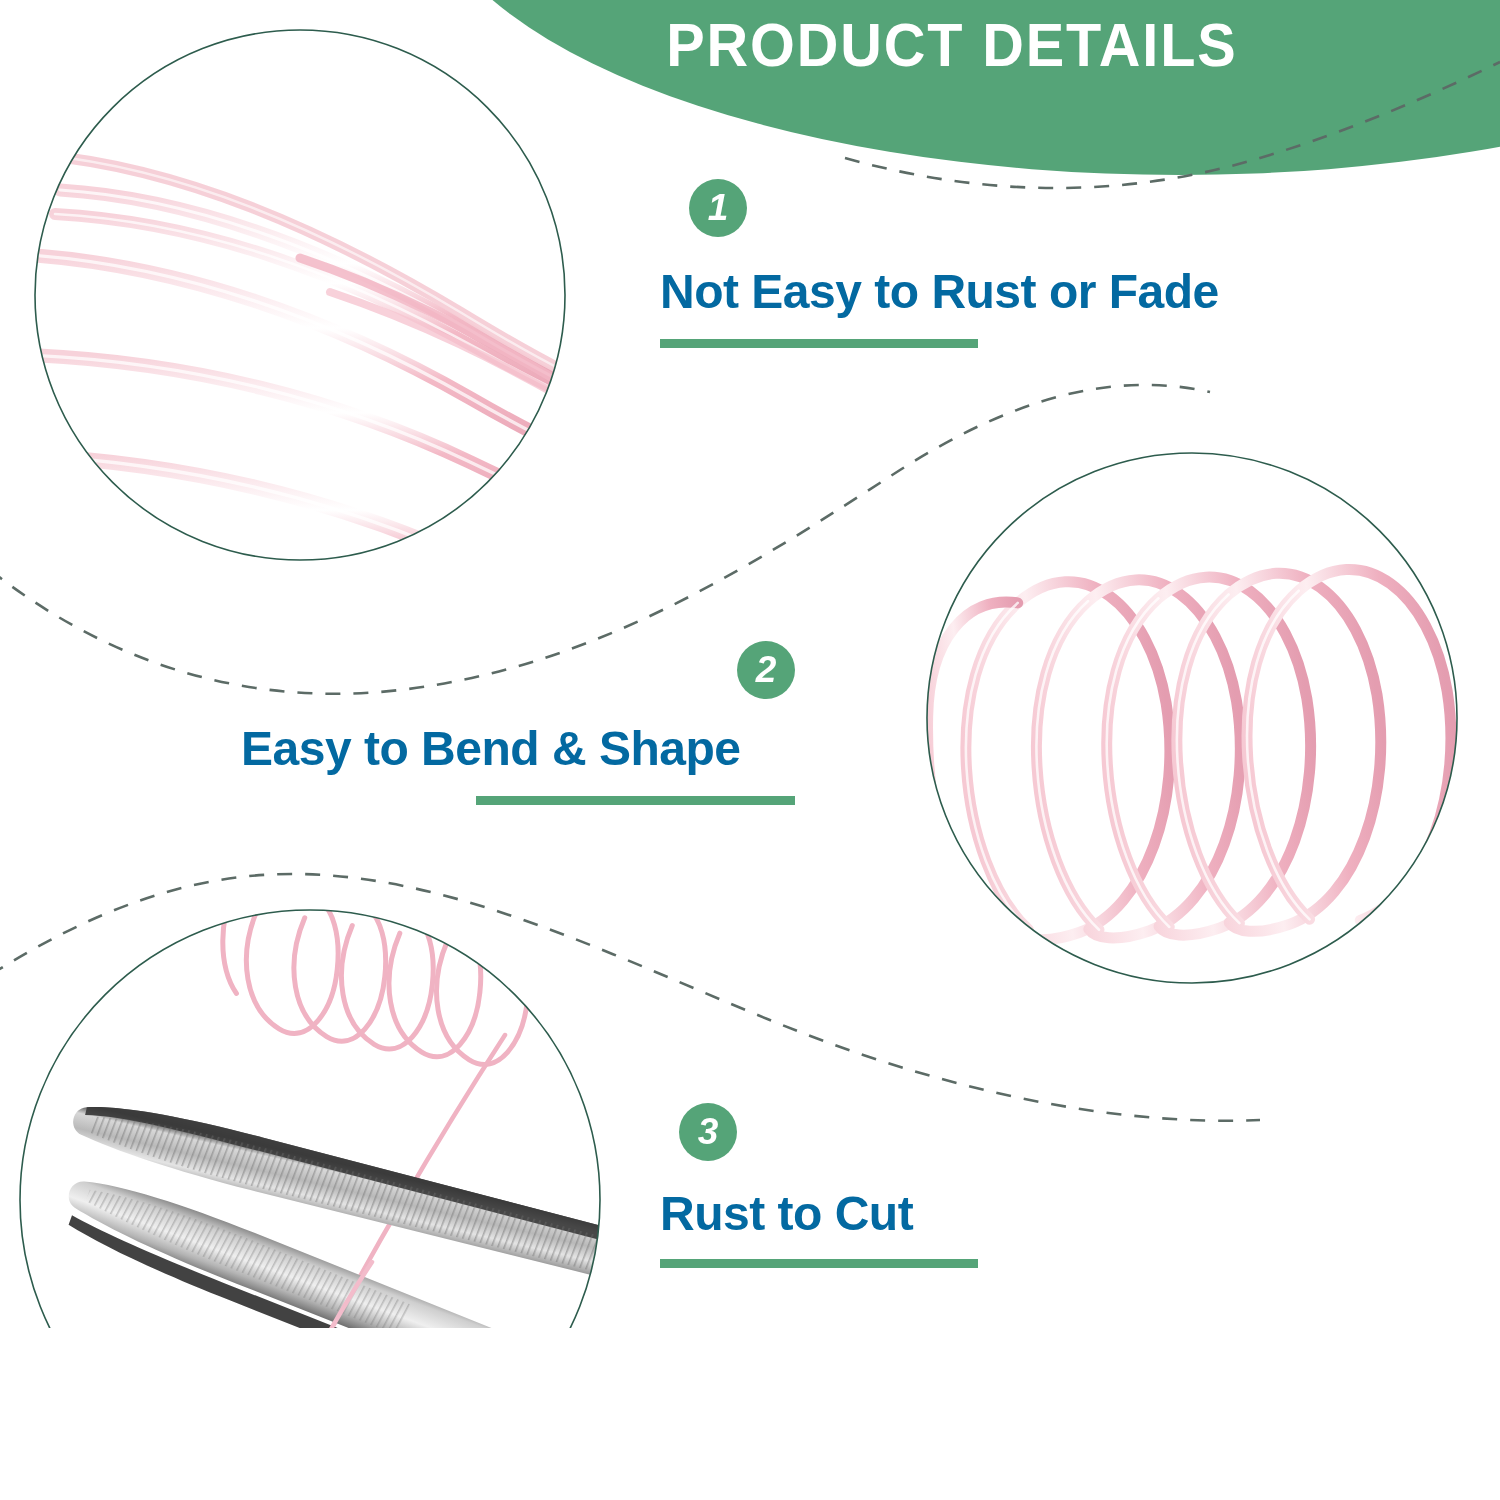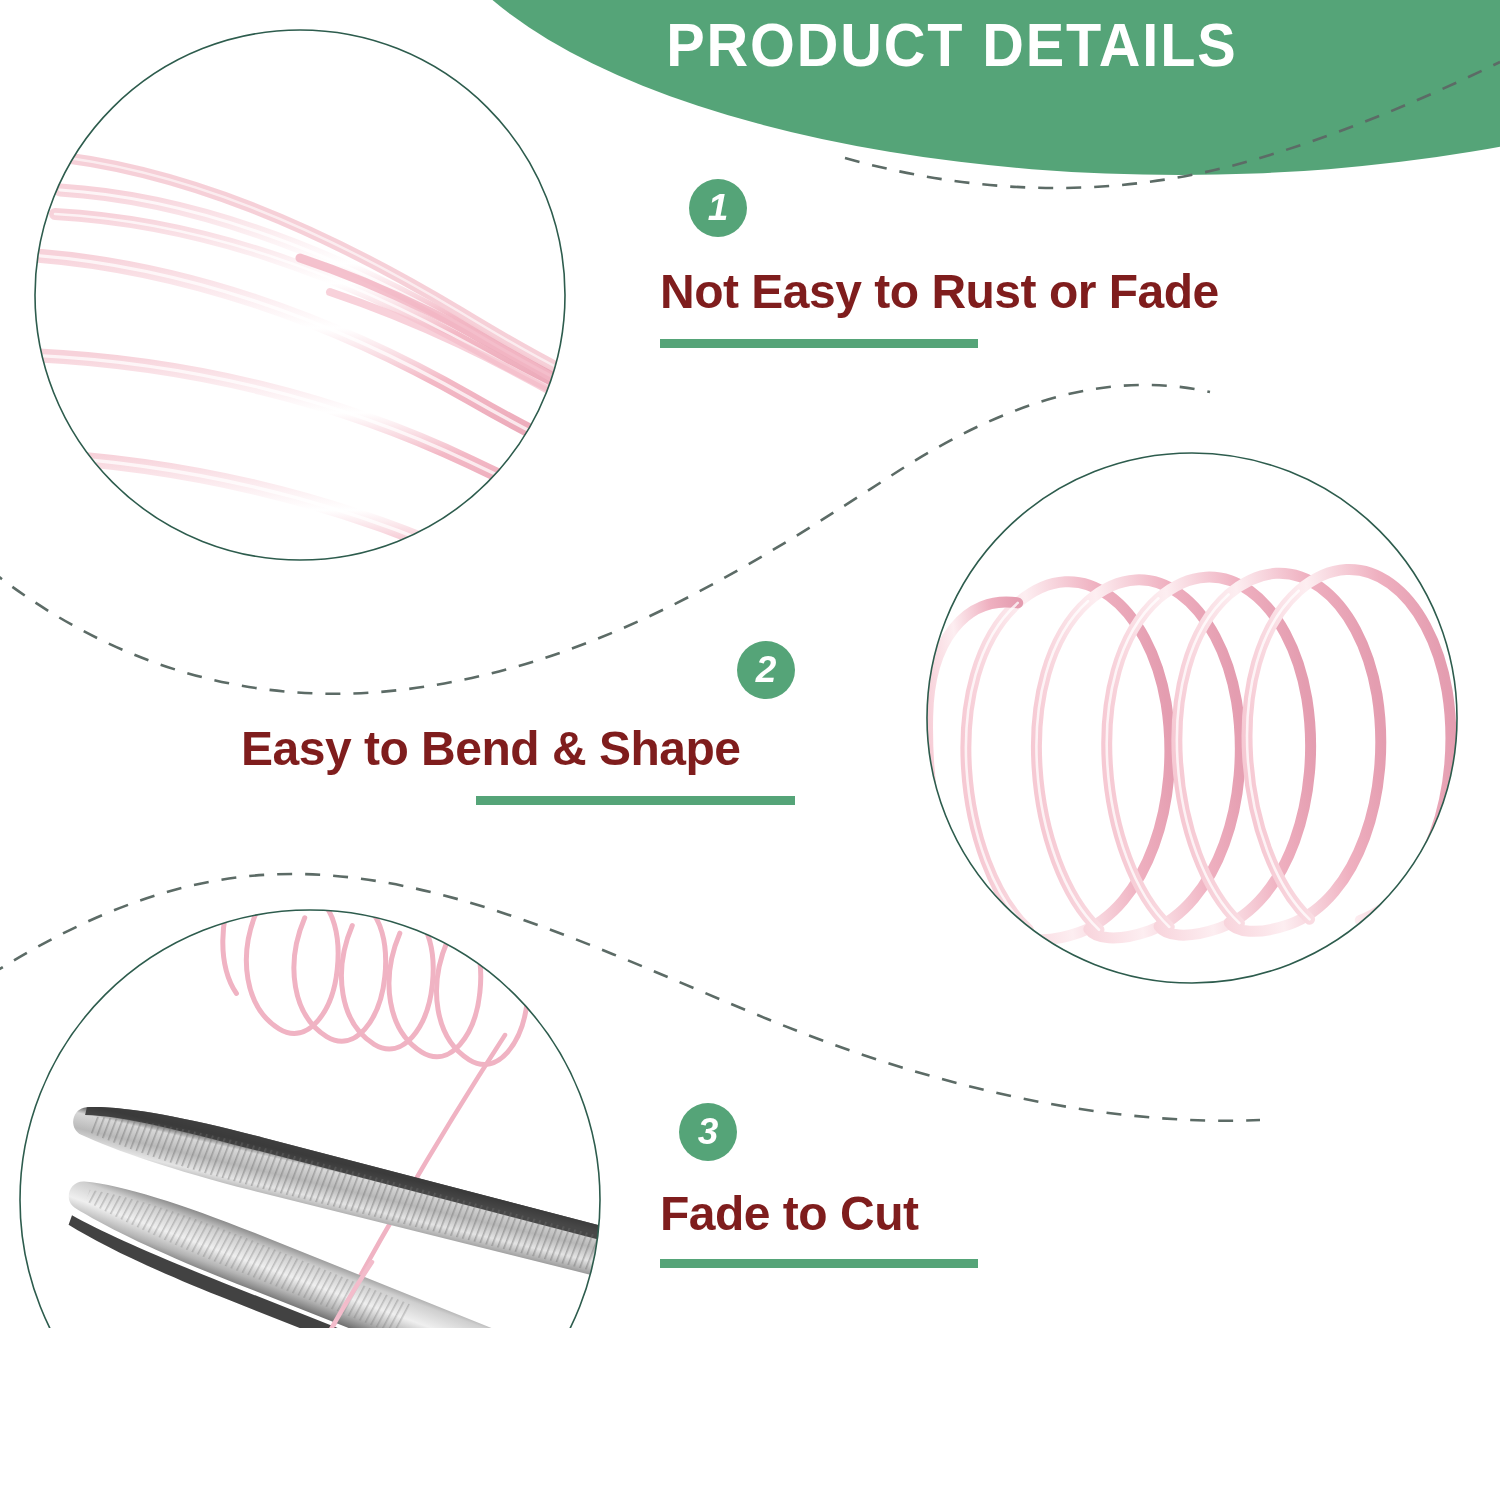--- a/index.html
+++ b/index.html
@@ -35,21 +35,21 @@
     color: #ffffff;
     font-size: 37px;
     font-weight: bold;
     font-style: italic;
     line-height: 58px;
     text-align: center;
     letter-spacing: 0px;
   }
   .f-title {
     position: absolute;
-    color: #7f1d1d;
+    color: #0369a1;
     font-size: 48px;
     font-weight: bold;
     line-height: 56px;
     white-space: nowrap;
     letter-spacing: -0.5px;
   }
   .f-rule {
     position: absolute;
     height: 9px;
     background: #55a478;
@@ -242,17 +242,17 @@
   </div>
 
   <div class="feature" id="feature-2">
     <div class="badge">2</div>
     <div class="f-title">Easy to Bend &amp; Shape</div>
     <div class="f-rule"></div>
   </div>
 
   <div class="feature" id="feature-3">
     <div class="badge">3</div>
-    <div class="f-title">Fade to Cut</div>
+    <div class="f-title">Rust to Cut</div>
     <div class="f-rule"></div>
   </div>
 
 </div>
 
 </body></html>

